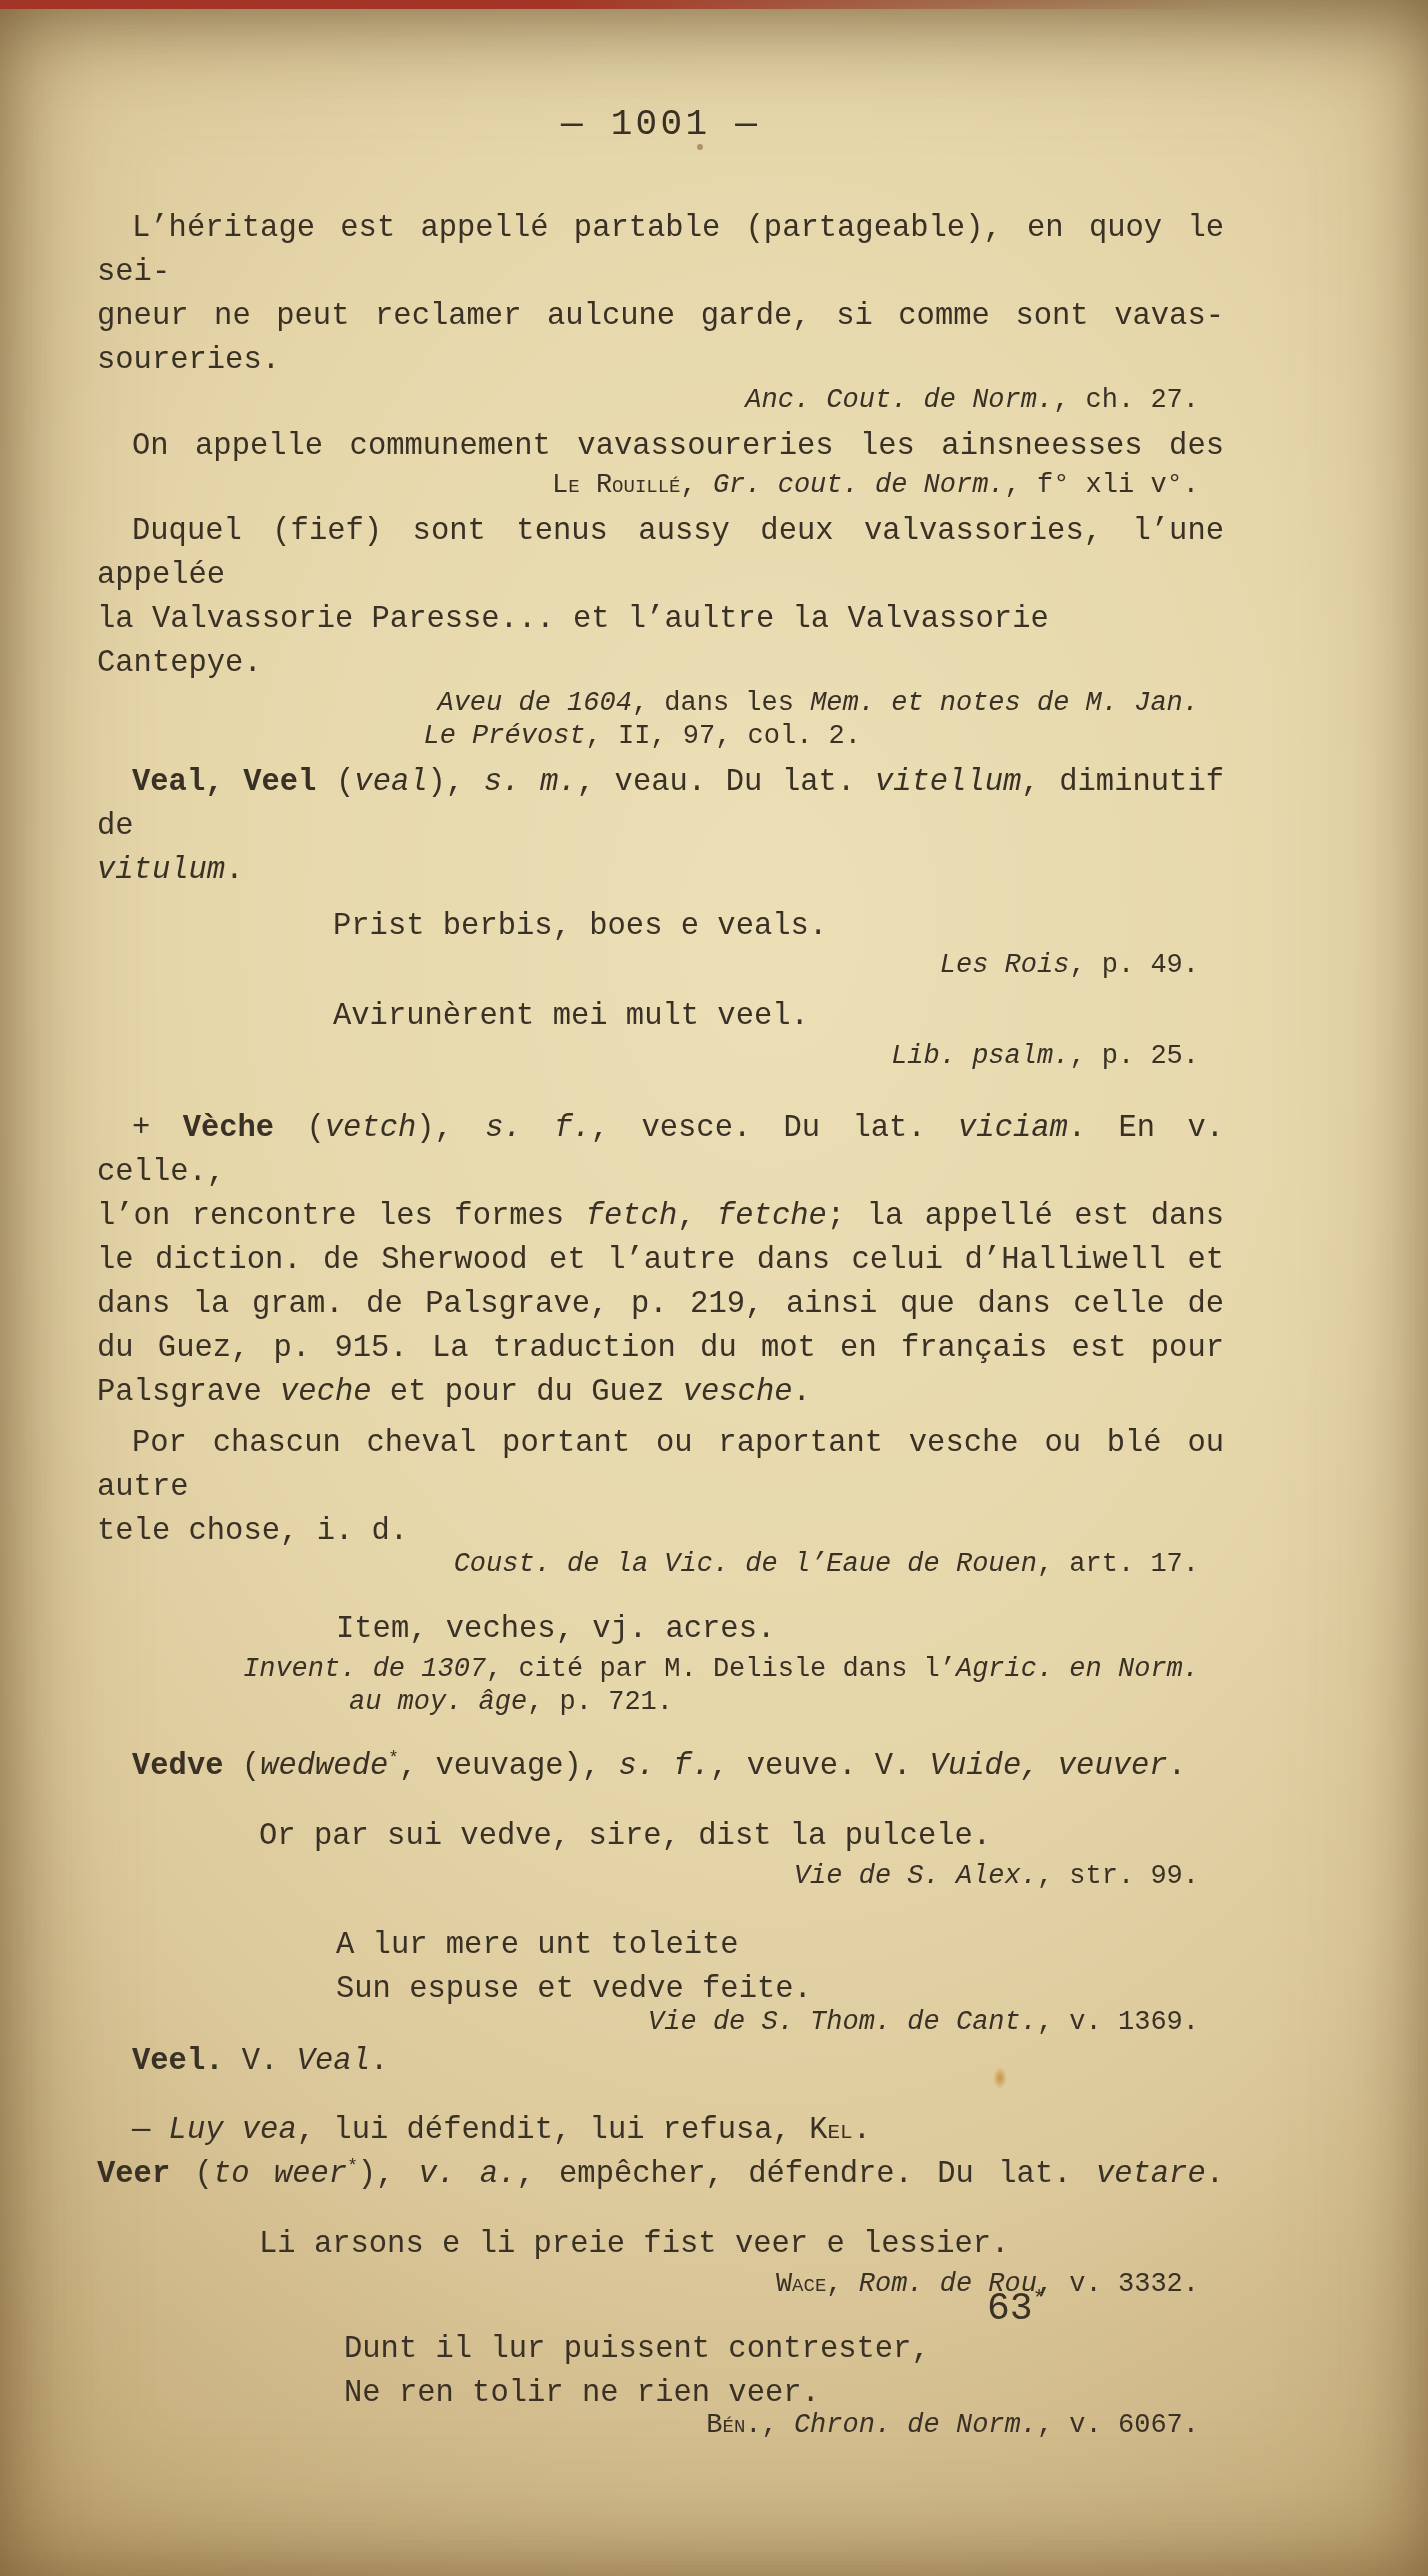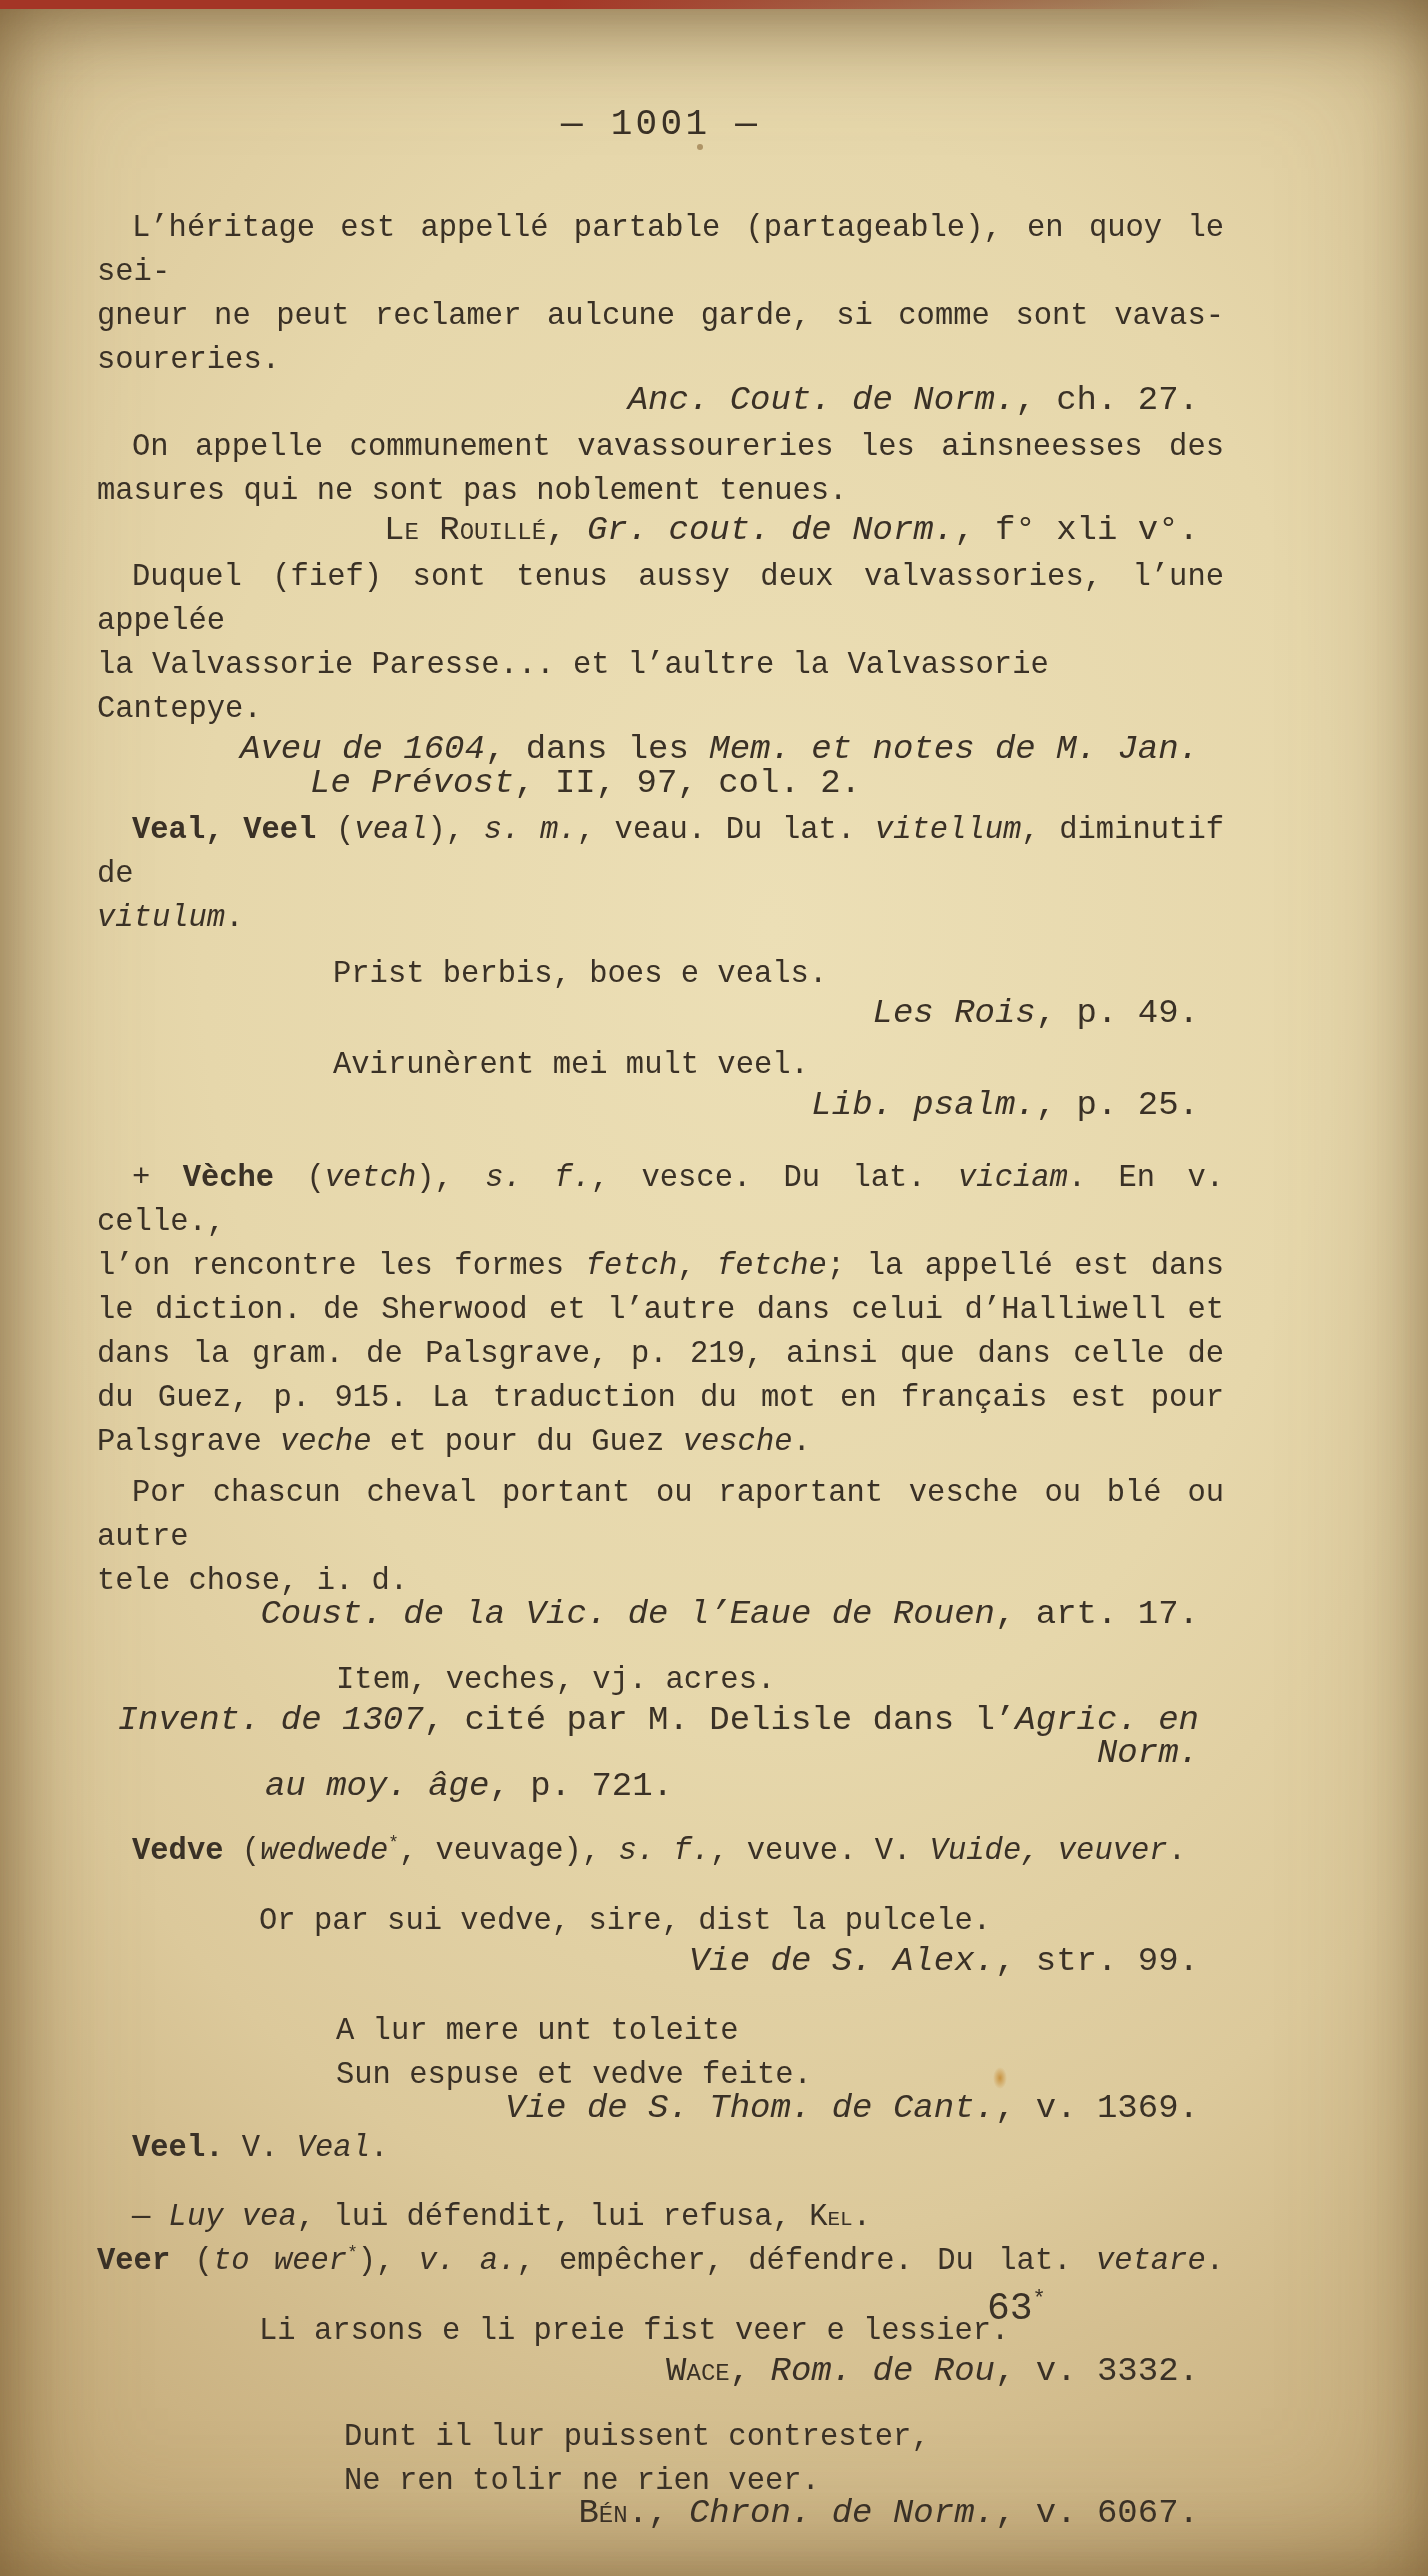--- a/index.html
+++ b/index.html
@@ -22,21 +22,21 @@
     font-size:36px;line-height:46px;letter-spacing:3.3px;}
   .content{position:absolute;top:206px;left:97px;width:1127px;font-size:30.5px;line-height:44px;}
   .content>*{margin-top:7px;}
   .content>*:first-child{margin-top:0;}
   .line{min-height:1em;}
   .para .line{text-align:justify;text-align-last:justify;}
   .para .line.last{text-align:left;text-align-last:left;}
   .para .line:first-child{text-indent:35px;}
   .quote{margin-top:26.4px;}
   .quote .line{text-align:left;}
-  .cite{margin-top:1.7px;font-size:34px;line-height:33px;}
+  .cite{margin-top:1.7px;font-size:27px;line-height:33px;}
   .cite .line{text-align:right;padding-right:25px;}
   .it{font-style:italic}
   .bd{font-weight:bold}
   .sc{font-variant:small-caps}
   .sup{vertical-align:super;font-size:58%;line-height:0}
   
   .content>*:nth-child(8){margin-top:11.6px;margin-left:236px;}
   .content>*:nth-child(10){margin-top:11.6px;margin-left:236px;}
   .content>*:nth-child(12){margin-top:33px;}
   .content>*:nth-child(14){margin-top:-5px;}
@@ -69,21 +69,20 @@
       <div class="para">
         <div class="line"><span>L’héritage est appellé partable (partageable), en quoy le sei-</span></div>
         <div class="line"><span>gneur ne peut reclamer aulcune garde, si comme sont vavas-</span></div>
         <div class="line last"><span>soureries.</span></div>
       </div>
       <div class="cite">
         <div class="line last"><span class="it">Anc. Cout. de Norm.</span><span>, ch. 27.</span></div>
       </div>
       <div class="para">
         <div class="line"><span>On appelle communement vavassoureries les ainsneesses des</span></div>
-        <div class="line last"><span>masures qui ne sont pas noblement tenues.</span></div>
       </div>
       <div class="cite">
         <div class="line last"><span class="sc">Le Rouillé</span><span>, </span><span class="it">Gr. cout. de Norm.</span><span>, f° xli v°.</span></div>
       </div>
       <div class="para">
         <div class="line"><span>Duquel (fief) sont tenus aussy deux valvassories, l’une appelée</span></div>
         <div class="line last"><span>la Valvassorie Paresse... et l’aultre la Valvassorie Cantepye.</span></div>
       </div>
       <div class="cite">
         <div class="line"><span class="it">Aveu de 1604</span><span>, dans les </span><span class="it">Mem. et notes de M. Jan.</span></div>

